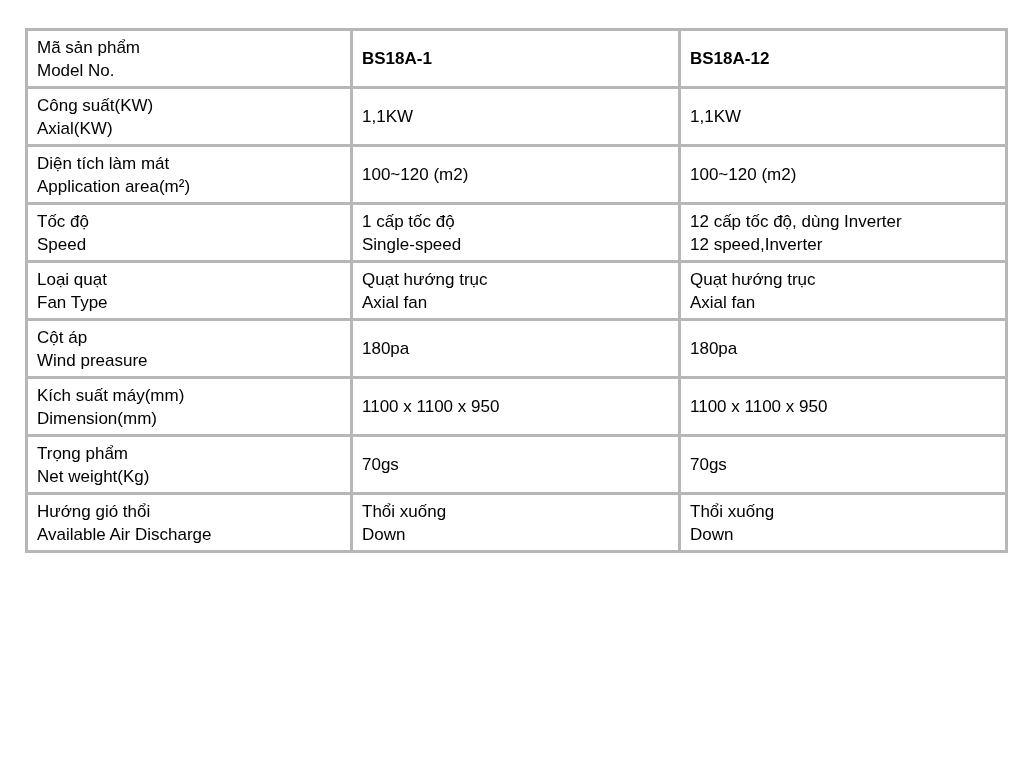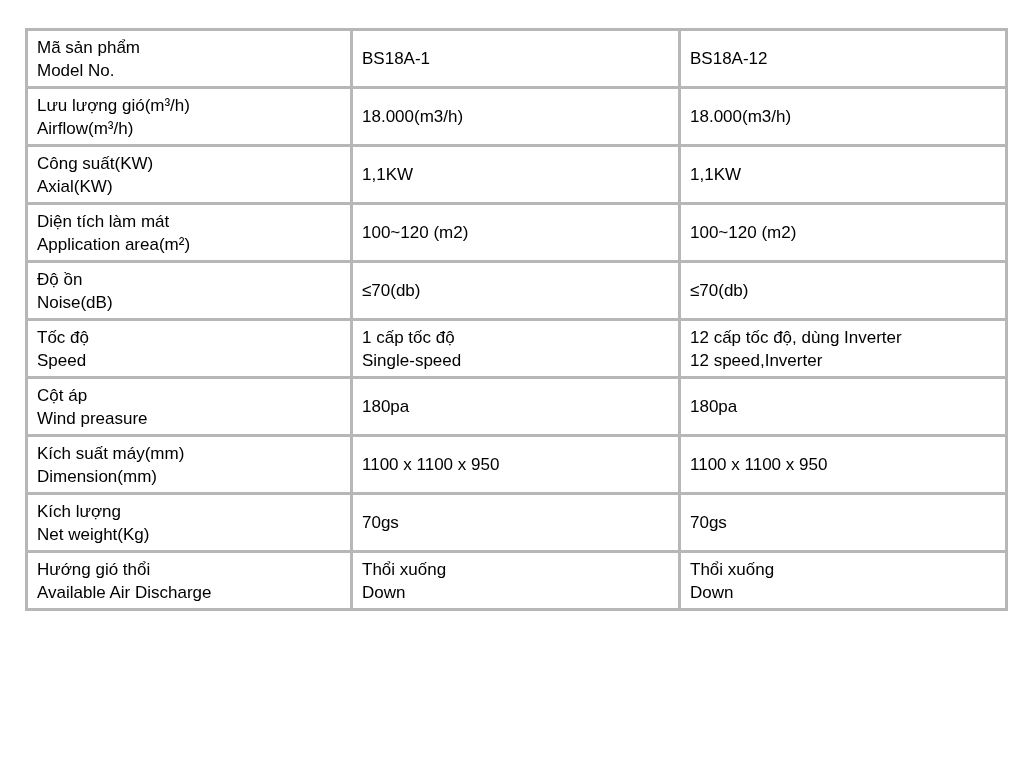--- a/index.html
+++ b/index.html
@@ -29,21 +29,21 @@
     border: 3px solid #b7b7b7;
     padding: 3px 9px 3px 9px;
     height: 49px;
     vertical-align: middle;
     font-size: 17px;
     line-height: 23px;
     background: #ffffff;
     overflow: hidden;
   }
   .cell-line { display: block; white-space: nowrap; }
-  .bold { font-weight: normal; }
+  .bold { font-weight: bold; }
 </style>
 </head>
 <body>
 
 <div class="table-wrap">
   <table class="spec-table">
     <colgroup>
       <col class="c1">
         <col class="c2">
         <col class="c3">
@@ -52,32 +52,20 @@
         <tr>
           <td>
             <span class="cell-line">Mã sản phẩm</span>
             <span class="cell-line">Model No.</span>
           </td>
           <td class="bold">
             <span class="cell-line">BS18A-1</span>
           </td>
           <td class="bold">
             <span class="cell-line">BS18A-12</span>
-          </td>
-        </tr>
-        <tr>
-          <td>
-            <span class="cell-line">Lưu lượng gió(m³/h)</span>
-            <span class="cell-line">Airflow(m³/h)</span>
-          </td>
-          <td>
-            <span class="cell-line">18.000(m3/h)</span>
-          </td>
-          <td>
-            <span class="cell-line">18.000(m3/h)</span>
           </td>
         </tr>
         <tr>
           <td>
             <span class="cell-line">Công suất(KW)</span>
             <span class="cell-line">Axial(KW)</span>
           </td>
           <td>
             <span class="cell-line">1,1KW</span>
           </td>
@@ -92,42 +80,44 @@
           </td>
           <td>
             <span class="cell-line">100~120 (m2)</span>
           </td>
           <td>
             <span class="cell-line">100~120 (m2)</span>
           </td>
         </tr>
         <tr>
           <td>
-            <span class="cell-line">Độ ồn</span>
-            <span class="cell-line">Noise(dB)</span>
-          </td>
-          <td>
-            <span class="cell-line">≤70(db)</span>
-          </td>
-          <td>
-            <span class="cell-line">≤70(db)</span>
-          </td>
-        </tr>
-        <tr>
-          <td>
             <span class="cell-line">Tốc độ</span>
             <span class="cell-line">Speed</span>
           </td>
           <td>
             <span class="cell-line">1 cấp tốc độ</span>
             <span class="cell-line">Single-speed</span>
           </td>
           <td>
             <span class="cell-line">12 cấp tốc độ, dùng Inverter</span>
             <span class="cell-line">12 speed,Inverter</span>
+          </td>
+        </tr>
+        <tr>
+          <td>
+            <span class="cell-line">Loại quạt</span>
+            <span class="cell-line">Fan Type</span>
+          </td>
+          <td>
+            <span class="cell-line">Quạt hướng trục</span>
+            <span class="cell-line">Axial fan</span>
+          </td>
+          <td>
+            <span class="cell-line">Quạt hướng trục</span>
+            <span class="cell-line">Axial fan</span>
           </td>
         </tr>
         <tr>
           <td>
             <span class="cell-line">Cột áp</span>
             <span class="cell-line">Wind preasure</span>
           </td>
           <td>
             <span class="cell-line">180pa</span>
           </td>
@@ -142,21 +132,21 @@
           </td>
           <td>
             <span class="cell-line">1100 x 1100 x 950</span>
           </td>
           <td>
             <span class="cell-line">1100 x 1100 x 950</span>
           </td>
         </tr>
         <tr>
           <td>
-            <span class="cell-line">Kích lượng</span>
+            <span class="cell-line">Trọng phẩm</span>
             <span class="cell-line">Net weight(Kg)</span>
           </td>
           <td>
             <span class="cell-line">70gs</span>
           </td>
           <td>
             <span class="cell-line">70gs</span>
           </td>
         </tr>
         <tr>

